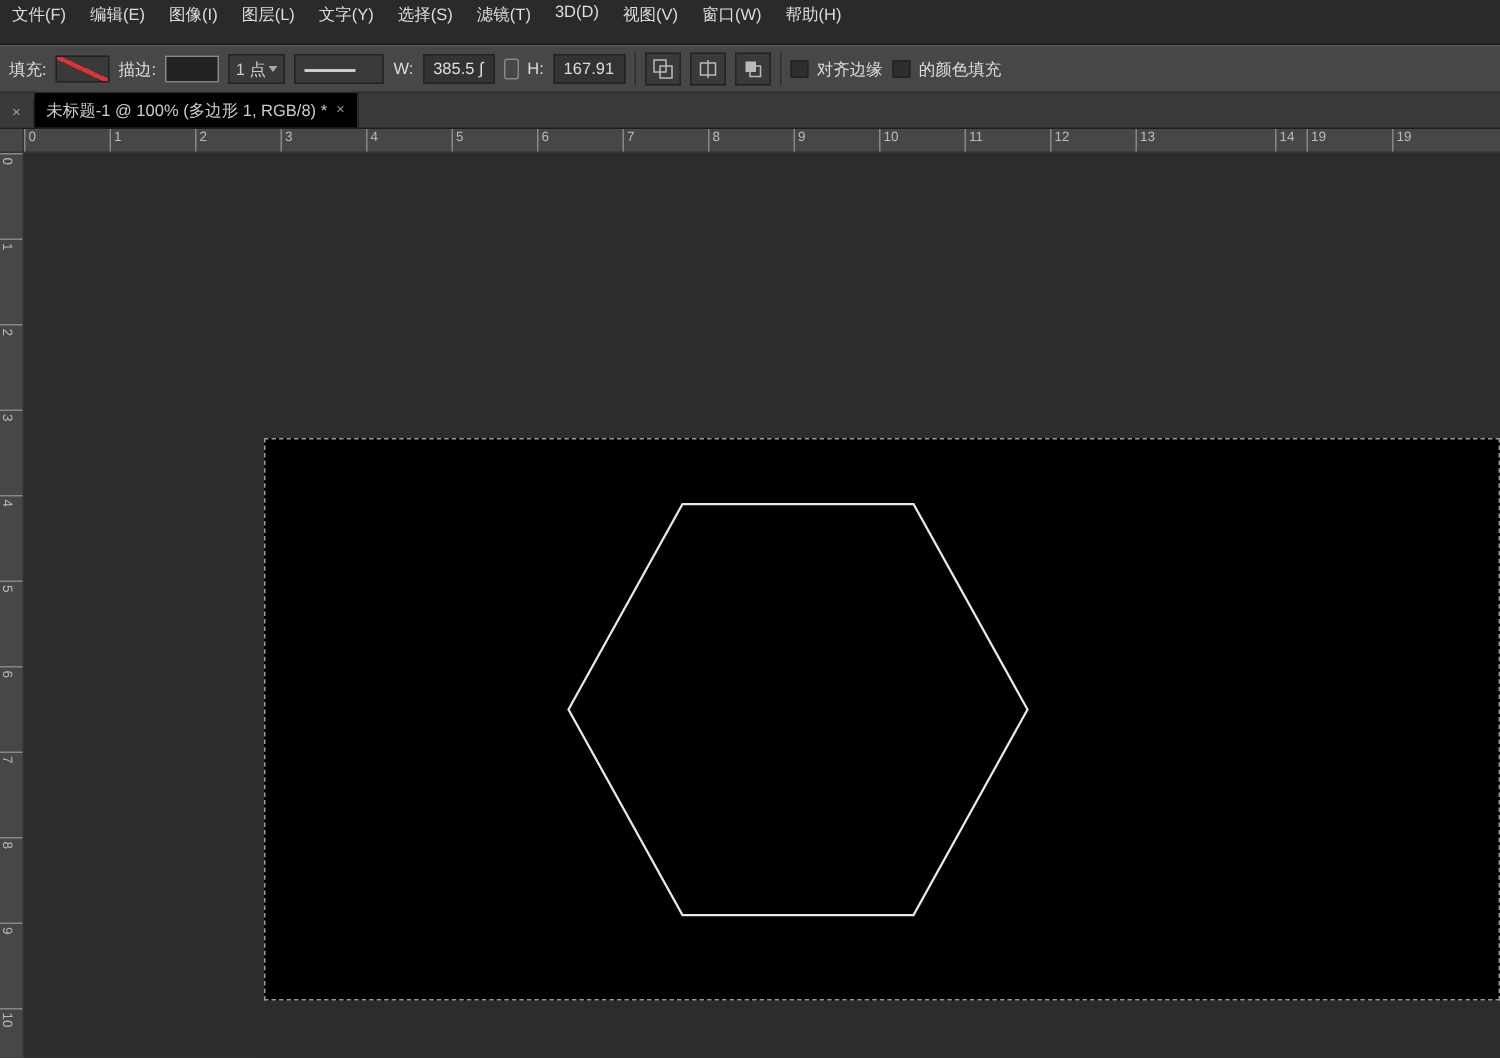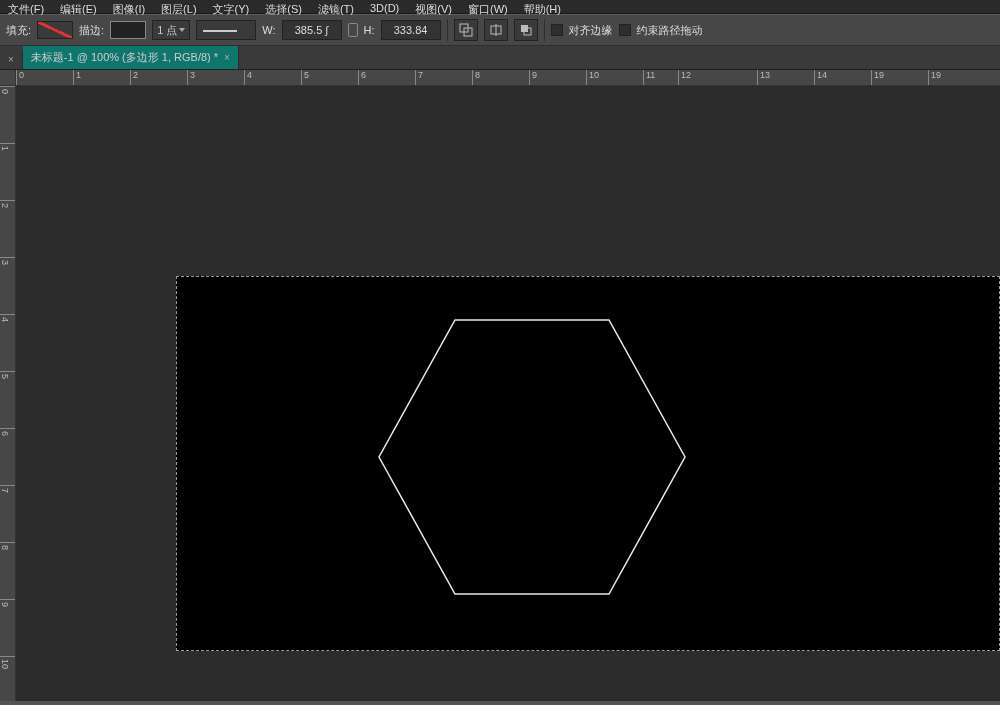--- a/index.html
+++ b/index.html
@@ -1,36 +1,36 @@
 <!DOCTYPE html>
 <html><head>
 <meta charset="utf-8">
 <style>
 *{margin:0;padding:0;box-sizing:border-box;font-family:"Microsoft YaHei",Arial,sans-serif;font-size:11px;color:#ccc;user-select:none}
 body{background:#535353;width:1000px;height:705px;overflow:hidden}
-.menubar{background:#2a2a2a;height:14px;display:flex;border-bottom:1px solid #1a1a1a}
+.menubar{background:#2a2a2a;height:30px;display:flex;border-bottom:1px solid #1a1a1a}
 .menubar .item{padding:2px 8px;color:#ddd;font-size:11px;cursor:default}
 .options{background:#474747;height:32px;display:flex;align-items:center;gap:6px;padding:0 6px;border-bottom:1px solid #2e2e2e;border-top:1px solid #5a5a5a}
 .options .label{color:#ddd;font-size:11px;white-space:nowrap}
 .swatch{width:36px;height:18px;border:1px solid #222;background:#3a3a3a;position:relative}
 .swatch.nofill::after{content:"";position:absolute;left:0;top:0;right:0;bottom:0;background:linear-gradient(to top right,transparent 45%,#d33 45%,#d33 55%,transparent 55%)}
 .stroke-swatch{width:36px;height:18px;border:1px solid #888;background:#222}
 .numbox{width:46px;height:20px;background:#333;border:1px solid #222;color:#ddd;text-align:center;line-height:18px;font-size:11px}
-.numbox.wide{width:60px}
+.numbox.wide{width:48px}
 .dropdown{display:flex;align-items:center;gap:2px;background:#3a3a3a;border:1px solid #222;padding:1px 4px;height:20px}
 .dropdown .caret{width:0;height:0;border-left:3px solid transparent;border-right:3px solid transparent;border-top:4px solid #aaa}
 .stroketype{width:60px;height:20px;background:#3a3a3a;border:1px solid #222;position:relative}
 .stroketype::before{content:"";position:absolute;left:6px;right:18px;top:9px;height:2px;background:#ccc}
 .link-icon{width:10px;height:14px;border:1px solid #888;border-radius:2px}
 .iconbtn{width:24px;height:22px;background:#3a3a3a;border:1px solid #222;display:flex;align-items:center;justify-content:center}
 .chk{width:12px;height:12px;border:1px solid #222;background:#2e2e2e}
 .vsep{width:1px;height:22px;background:#2e2e2e}
 .tabs{background:#3a3a3a;height:24px;display:flex;align-items:flex-end;border-bottom:1px solid #1e1e1e}
 .tab{background:#3a3a3a;color:#ccc;font-size:11px;padding:4px 8px;border-right:1px solid #2a2a2a;display:flex;align-items:center;gap:6px;cursor:default}
-.tab.active{background:#0f766e;color:#fff}
+.tab.active{background:#000000;color:#fff}
 .tab .close{font-size:10px;opacity:.7}
 .workspace{position:relative;height:calc(705px - 18px - 32px - 24px);background:#2c2c2c}
 .hruler{position:absolute;left:16px;right:0;top:0;height:16px;background:#474747;border-bottom:1px solid #333;display:flex}
 .hruler .tick{position:absolute;top:0;bottom:0;border-left:1px solid #888;font-size:9px;color:#bbb;padding-left:2px}
 .vruler{position:absolute;left:0;top:16px;bottom:0;width:16px;background:#474747;border-right:1px solid #333}
 .vruler .tick{position:absolute;left:0;right:0;border-top:1px solid #888;font-size:9px;color:#bbb;writing-mode:vertical-lr;padding-top:2px}
 .rcorner{position:absolute;left:0;top:0;width:16px;height:16px;background:#474747;border-right:1px solid #333;border-bottom:1px solid #333}
 .canvas-area{position:absolute;left:16px;top:16px;right:0;bottom:0;background:#2c2c2c}
 .artboard{position:absolute;left:160px;top:190px;right:0;bottom:50px;background:#000;border:1px dashed #999}
 .hexagon{position:absolute;left:200px;top:40px;width:310px;height:280px}
@@ -60,21 +60,21 @@
   <div class="stroke-swatch"></div>
   <div class="dropdown">
     <span>1 点</span>
     <span class="caret"></span>
   </div>
   <div class="stroketype"></div>
   <span class="label">W:</span>
   <div class="numbox wide">385.5 ∫</div>
   <span class="link-icon"></span>
   <span class="label">H:</span>
-  <div class="numbox wide">333.84</div>
+  <div class="numbox wide">167.91</div>
   <div class="vsep"></div>
   <div class="iconbtn">
       <svg width="14" height="14">
         <rect x="1" y="1" width="8" height="8" fill="none" stroke="#bbb"></rect>
         <rect x="5" y="5" width="8" height="8" fill="none" stroke="#bbb"></rect>
       </svg>
     </div>
   <div class="iconbtn">
       <svg width="14" height="14">
         <rect x="2" y="3" width="10" height="8" fill="none" stroke="#bbb"></rect>
@@ -84,21 +84,21 @@
   <div class="iconbtn">
       <svg width="14" height="14">
         <rect x="2" y="2" width="7" height="7" fill="#bbb"></rect>
         <rect x="5" y="5" width="7" height="7" fill="none" stroke="#bbb"></rect>
       </svg>
     </div>
   <div class="vsep"></div>
   <div class="chk"></div>
   <span class="label">对齐边缘</span>
   <div class="chk"></div>
-  <span class="label">约束路径拖动</span>
+  <span class="label">的颜色填充</span>
 </div>
 
 <div class="tabs">
   <div class="tab">
     <span class="close">×</span>
   </div>
   <div class="tab active">
     <span>未标题-1 @ 100% (多边形 1, RGB/8) *</span>
     <span class="close">×</span>
   </div>
@@ -112,23 +112,23 @@
       <div class="tick" style="left: 114px;">2</div>
       <div class="tick" style="left: 171px;">3</div>
       <div class="tick" style="left: 228px;">4</div>
       <div class="tick" style="left: 285px;">5</div>
       <div class="tick" style="left: 342px;">6</div>
       <div class="tick" style="left: 399px;">7</div>
       <div class="tick" style="left: 456px;">8</div>
       <div class="tick" style="left: 513px;">9</div>
       <div class="tick" style="left: 570px;">10</div>
       <div class="tick" style="left: 627px;">11</div>
-      <div class="tick" style="left: 662px;">12</div>
+      <div class="tick" style="left: 684px;">12</div>
       <div class="tick" style="left: 741px;">13</div>
-      <div class="tick" style="left: 798px;">14</div>
+      <div class="tick" style="left: 834px;">14</div>
       <div class="tick" style="left: 855px;">19</div>
       <div class="tick" style="left: 912px;">19</div>
       <div class="tick" style="left: 969px; margin-top: 20px;">17</div>
     </div>
   <div class="vruler" id="vruler">
       <div class="tick" style="top: 0px;">0</div>
       <div class="tick" style="top: 57px;">1</div>
       <div class="tick" style="top: 114px;">2</div>
       <div class="tick" style="top: 171px;">3</div>
       <div class="tick" style="top: 228px;">4</div>

